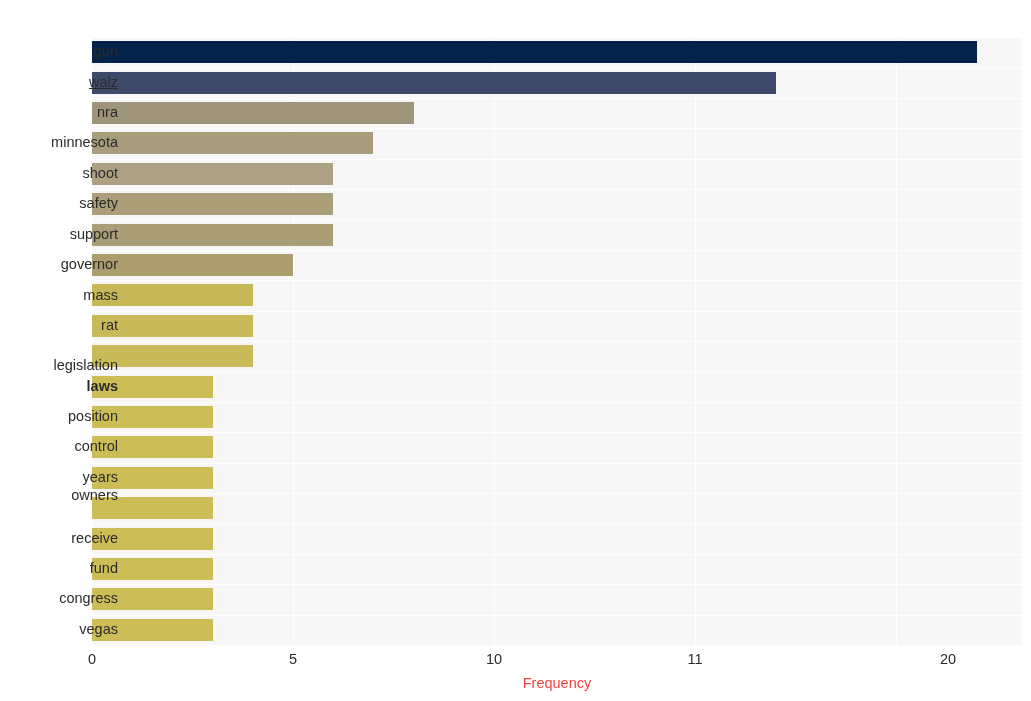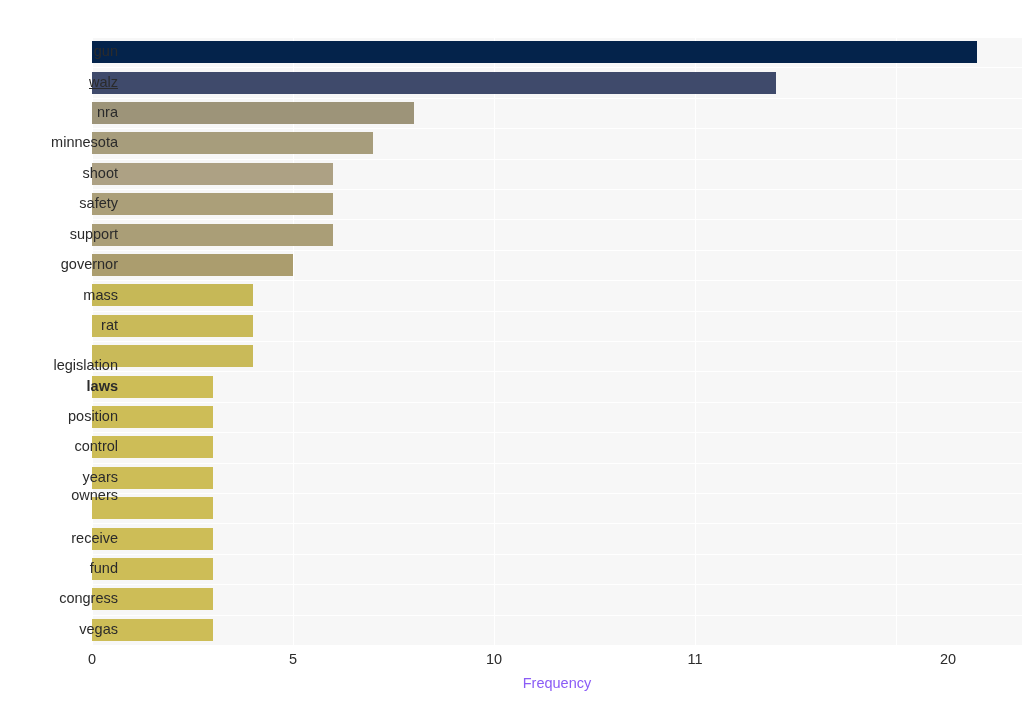--- a/index.html
+++ b/index.html
@@ -107,21 +107,21 @@
     line-height: 18px;
   }
 
   #x-axis-title {
     position: absolute;
     left: 92px;
     top: 674px;
     width: 930px;
     text-align: center;
     font-size: 14.5px;
-    color: #8b5cf6;
+    color: #ef4444;
     line-height: 18px;
   }
 </style>
 </head>
 <body>
 
 <div id="figure">
 
 
   <div id="plot-area">

